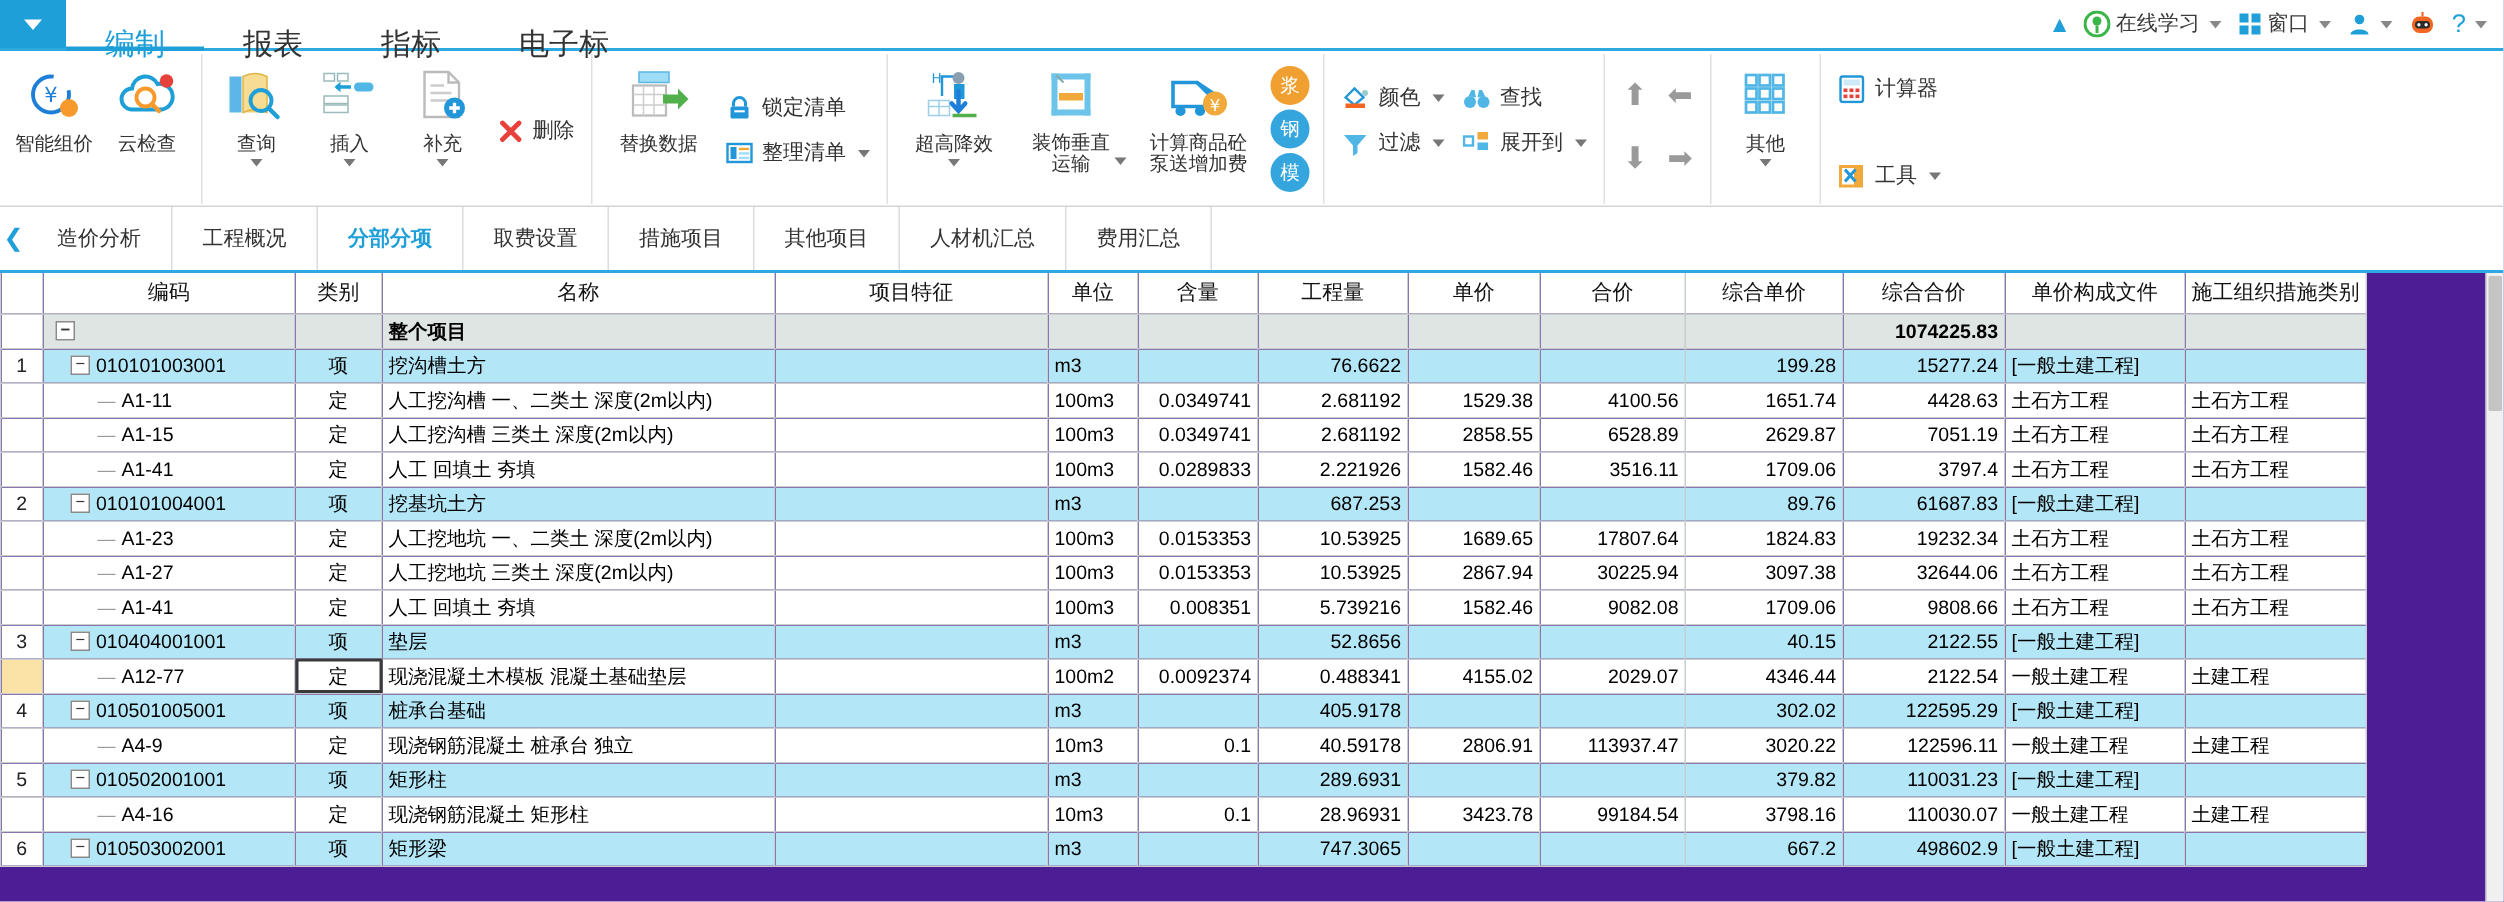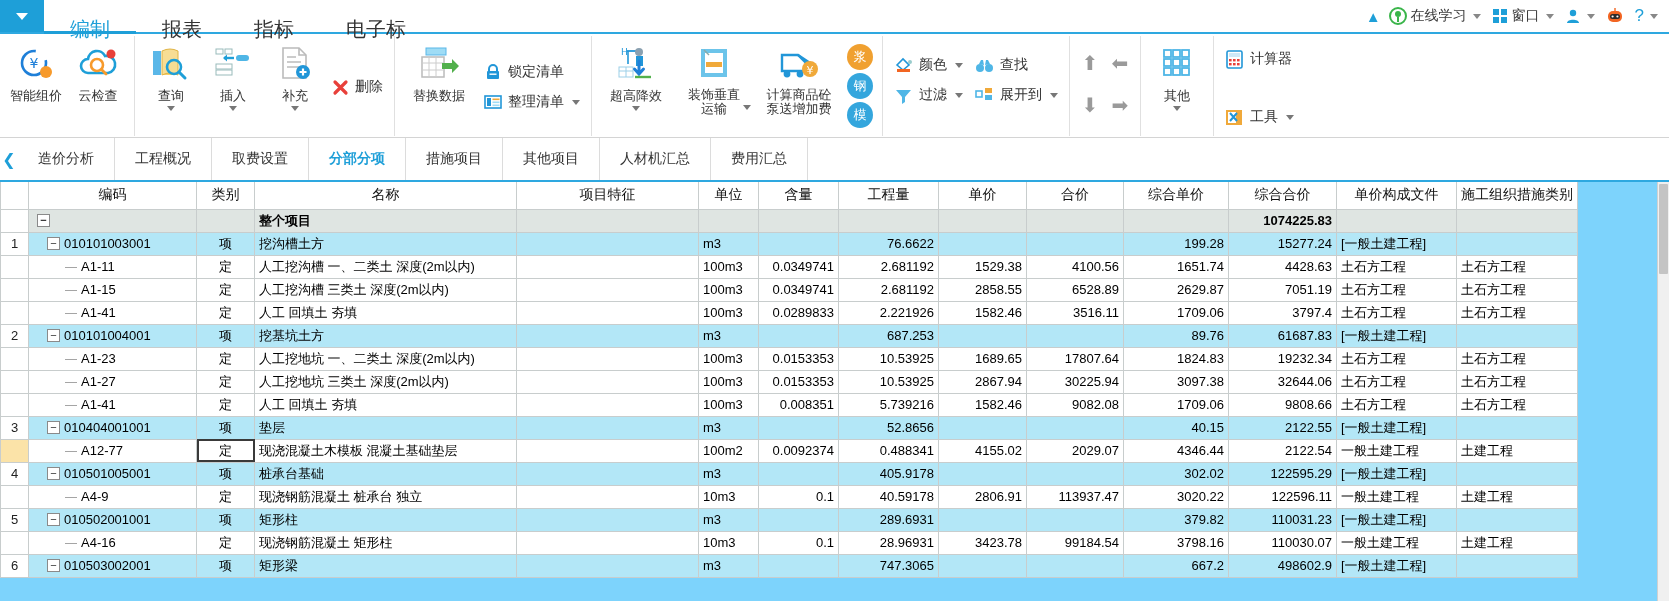--- a/index.html
+++ b/index.html
@@ -160,21 +160,21 @@
     display: flex; align-items: center; justify-content: center;
     font-size: 14px; color: #333;
     border-right: 1px solid #dcdcdc;
     cursor: pointer;
     position: relative;
   }
   .subtab:first-of-type { border-left: 1px solid #dcdcdc; }
   .subtab.active { color: #1e9fd8; font-weight: bold; }
 
   
-  .gridwrap { width: 1669px; height: 419px; overflow: hidden; background: #7dd3fc; }
+  .gridwrap { width: 1669px; height: 419px; overflow: hidden; background: #4c1d95; }
   table.grid { border-collapse: collapse; table-layout: fixed; font-size: 13px; }
   table.grid th, table.grid td {
     border: 1px solid #c8cdcd;
     padding: 0 4px;
     height: 23px;
     white-space: nowrap;
     overflow: hidden;
     font-weight: normal;
   }
   table.grid th {
@@ -609,25 +609,25 @@
 </div>
 
 <div class="subtabbar">
   <div class="collapse-arrow">❮</div>
   <div class="subtab">
       <span>造价分析</span>
     </div>
   <div class="subtab">
       <span>工程概况</span>
     </div>
+  <div class="subtab active">
+      <span>分部分项</span>
+    </div>
   <div class="subtab">
       <span>取费设置</span>
-    </div>
-  <div class="subtab active">
-      <span>分部分项</span>
     </div>
   <div class="subtab">
       <span>措施项目</span>
     </div>
   <div class="subtab">
       <span>其他项目</span>
     </div>
   <div class="subtab">
       <span>人材机汇总</span>
     </div>

